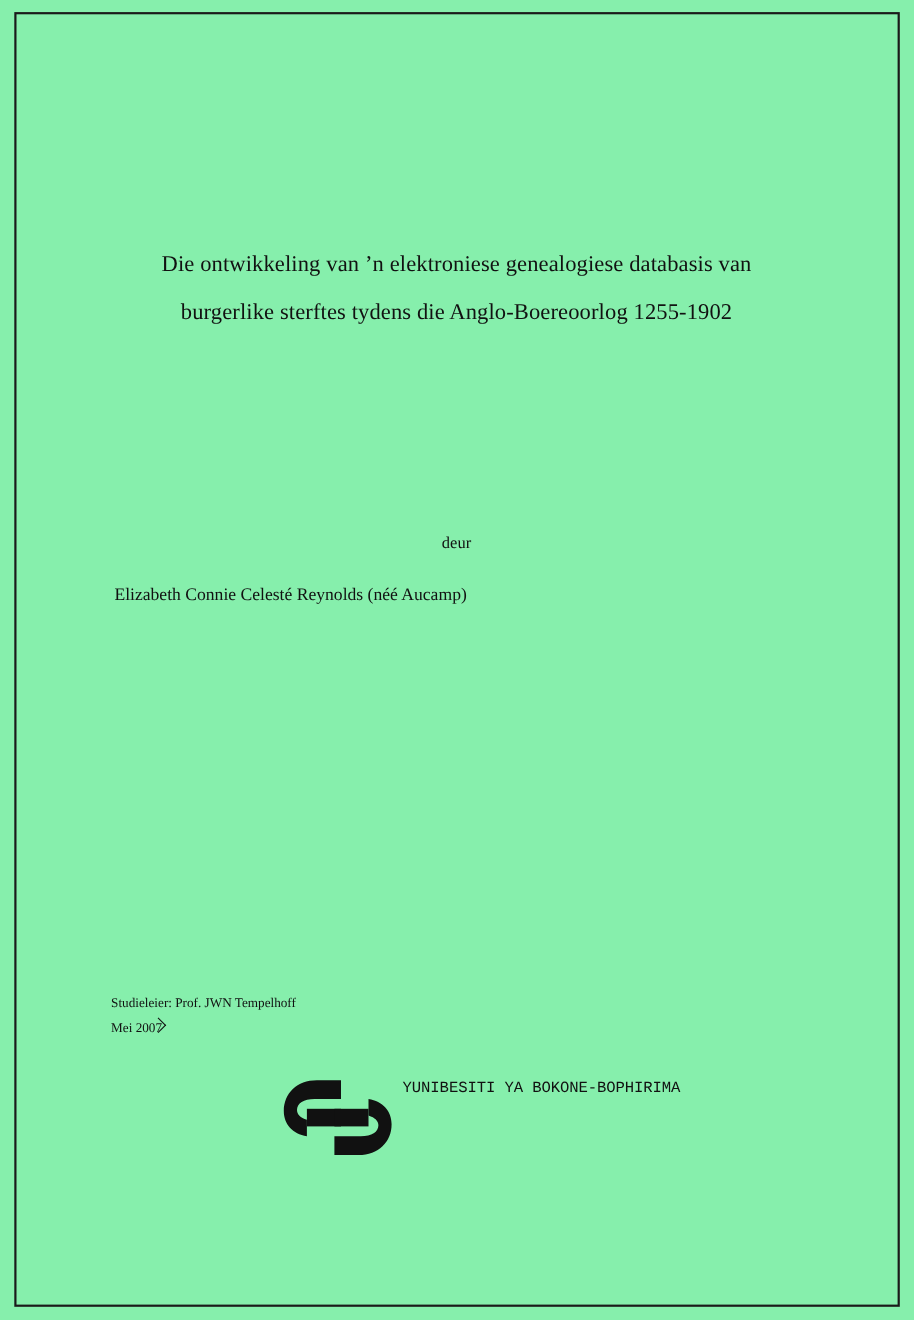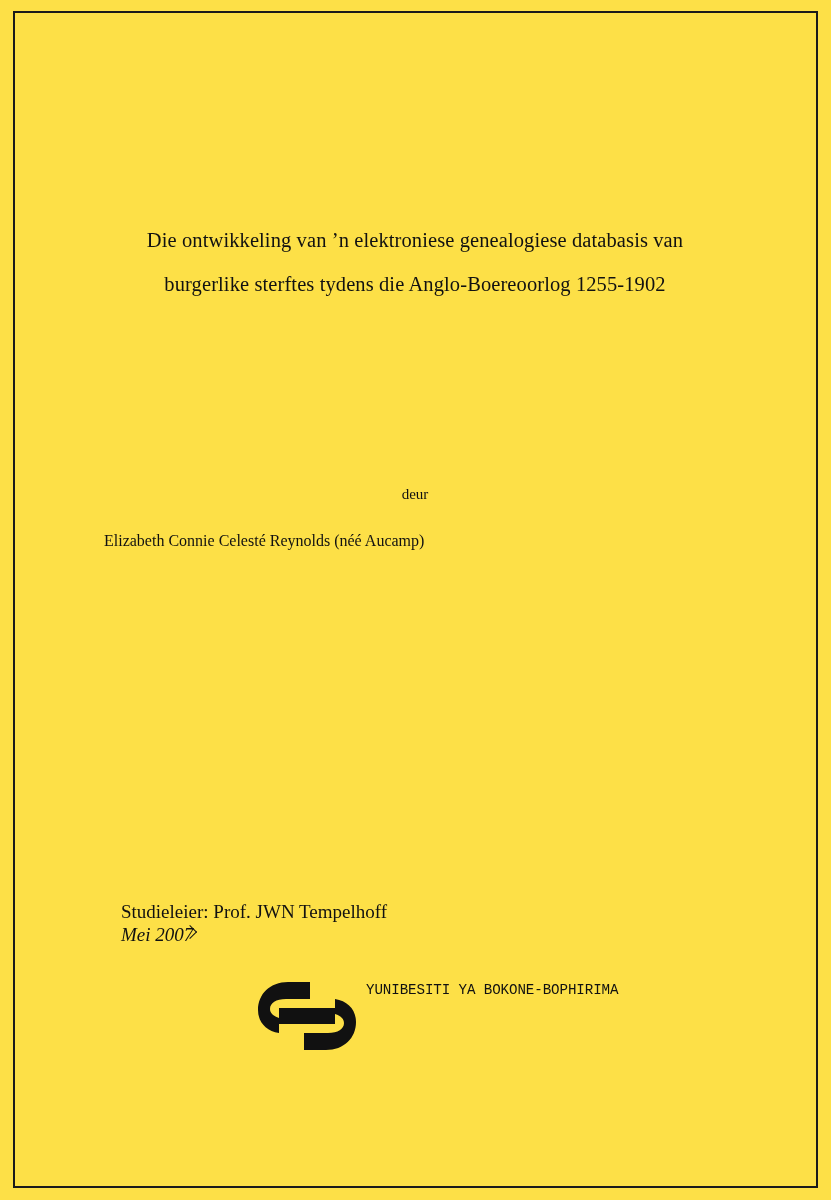--- a/index.html
+++ b/index.html
@@ -11,21 +11,21 @@
     width: 831px;
     height: 1200px;
     font-family: "Liberation Serif", serif;
     color: #111111;
     overflow: hidden;
   }
   .page {
     position: relative;
     width: 831px;
     height: 1200px;
-    background: #fde047;
+    background: #86efac;
     box-sizing: border-box;
   }
   
   .scan-border {
     position: absolute;
     left: 13px;
     top: 11px;
     width: 805px;
     height: 1177px;
     border: 2px solid #1a1a1a;
@@ -83,28 +83,26 @@
     text-align: left;
   }
   .statement i {
     font-style: italic;
   }
   .supervisor {
     position: absolute;
     top: 889px;
     left: 1px;
     width: 500px;
-    font-size: 19px;
+    font-size: 12px;
     line-height: 23px;
-    margin-left: 20px;
   }
   .supervisor .date {
     position: relative;
     display: inline-block;
-    font-style: italic;
   }
   .supervisor .date::after {
     content: "";
     position: absolute;
     right: -2px;
     top: 4px;
     width: 9px;
     height: 9px;
     border-right: 1.4px solid #111;
     border-top: 1.4px solid #111;

